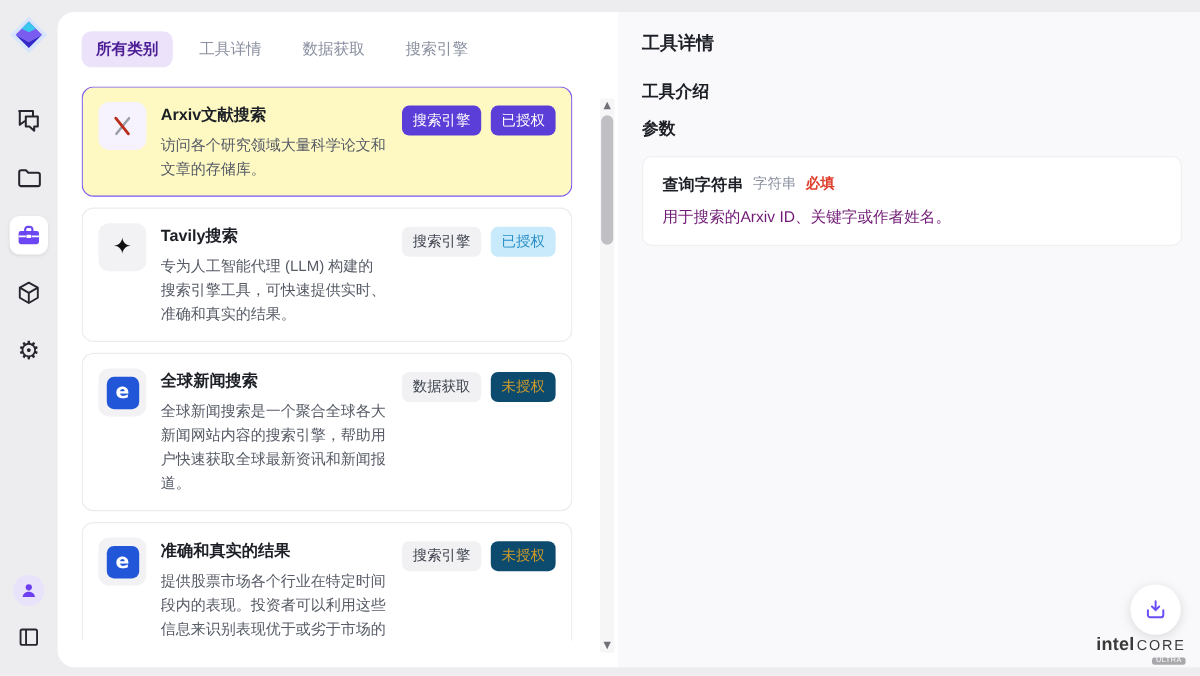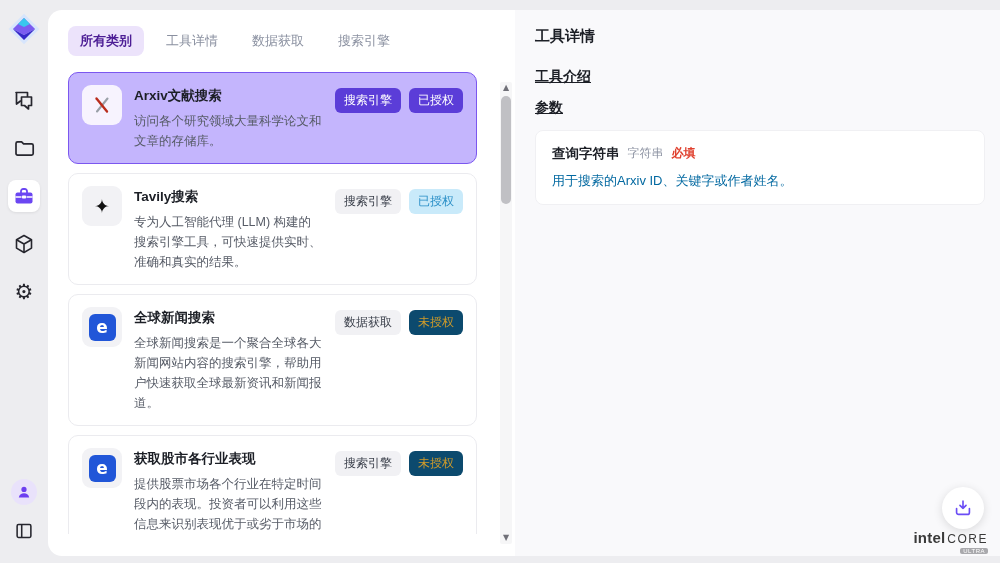--- a/index.html
+++ b/index.html
@@ -28,21 +28,21 @@
   
   .list-pane { position:relative; width:467px; flex:none; padding:16px 38px 0 20px; }
   .list-title { font-size:16px; font-weight:700; margin-bottom:16px; }
   .tabs { display:flex; gap:10px; margin-bottom:16px; }
   .tab { font-size:13px; color:#8a90a0; padding:6px 12px; border-radius:8px; cursor:pointer; white-space:nowrap; }
   .tab.active { background:#ece3fb; color:#4c1d95; font-weight:600; }
   .cards { display:flex; flex-direction:column; gap:9px; height:462px; overflow:hidden; }
 
   .card { display:flex; gap:12px; padding:12px 13px; background:#fff;
     border:1px solid #ebebef; border-radius:10px; cursor:pointer; }
-  .card.selected { background:#c4b5fd; border:1.5px solid #7b57ef; }
+  .card.selected { background:#fef9c3; border:1.5px solid #7b57ef; }
   .card-icon { flex:none; width:40px; height:40px; border-radius:9px; background:#f2f2f5;
     display:flex; align-items:center; justify-content:center; }
   .card.selected .card-icon { background:#f7f3fe; }
   .blue-tile { width:27px; height:27px; border-radius:6px; background:#2156d8; color:#fff;
     display:flex; align-items:center; justify-content:center;
     font-weight:800; font-size:17px; font-family:"DejaVu Sans",sans-serif; }
   .sparkle { font-size:19px; color:#111; line-height:1; font-family:"DejaVu Sans",sans-serif; }
   .card-main { flex:1; min-width:0; }
   .card-title { font-size:13.5px; font-weight:700; margin:2px 0 6px; }
   .card-desc { font-size:12.5px; line-height:1.6; color:#565b66; }
@@ -59,28 +59,28 @@
   .scroll-arrow { position:absolute; left:0; width:12px; height:12px; text-align:center;
     font-size:8px; color:#707078; line-height:12px; cursor:pointer;
     font-family:"DejaVu Sans",sans-serif; }
   .scroll-arrow.up { top:0; } .scroll-arrow.down { bottom:0; }
   .scroll-thumb { position:absolute; left:1px; top:14px; width:10px; height:108px;
     background:#c0c0c4; border-radius:5px; cursor:grab; }
 
   
   .detail-pane { flex:1; background:#f9f9fb; padding:17px 15px 0 20px; }
   .detail-title { font-size:15px; font-weight:700; margin-bottom:22px; }
-  .section-h { font-size:14px; font-weight:700; margin-bottom:13px;text-decoration:underline; }
+  .section-h { font-size:14px; font-weight:700; margin-bottom:13px; }
   .box { background:#fff; border:1px solid #f0f0f3; border-radius:8px; padding:14px 16px; margin-bottom:24px; }
   .intro-text { font-size:13px; color:#2a2e36; line-height:1.6; }
   .param-head { display:flex; align-items:flex-start; gap:8px; margin-bottom:9px; }
   .param-name { font-size:13.5px; font-weight:700; }
   .param-type { font-size:12px; color:#8a90a0; }
   .param-required { font-size:12px; color:#e0402e;font-weight:bold; }
-  .param-desc { font-size:13px; color:#0369a1; }
+  .param-desc { font-size:13px; color:#701a75; }
 
   
   .fab { position:absolute; right:16px; bottom:34px; width:42px; height:42px; border-radius:50%;
     background:#fff; box-shadow:0 2px 10px rgba(0,0,0,.13); display:flex;
     align-items:center; justify-content:center; cursor:pointer; }
   .brand { position:absolute; right:12px; bottom:9px; text-align:right; color:#3a3a3a;
     display:flex; align-items:flex-start; gap:2px; }
   .brand .b1 { font-size:15px; font-weight:600; letter-spacing:.2px; }
   .brand .b2 { font-size:12px; font-weight:400; letter-spacing:1.5px; margin-top:15px; }
   .brand .b3 { display:block; margin-top:1px; margin-left:auto; width:fit-content;
@@ -206,21 +206,21 @@
           <div class="card-badges">
             <span class="badge gray">数据获取</span>
             <span class="badge amber">未授权</span>
           </div>
         </div>
         <div class="card">
           <div class="card-icon">
             <span class="blue-tile">e</span>
           </div>
           <div class="card-main">
-            <div class="card-title">获取股市各行业表现</div>
+            <div class="card-title">准确和真实的结果</div>
             <div class="card-desc">提供股票市场各个行业在特定时间段内的表现。投资者可以利用这些信息来识别表现优于或劣于市场的行业。</div>
           </div>
           <div class="card-badges">
             <span class="badge gray">搜索引擎</span>
             <span class="badge amber">未授权</span>
           </div>
         </div>
     </div>
 
     <div class="scrollbar">

